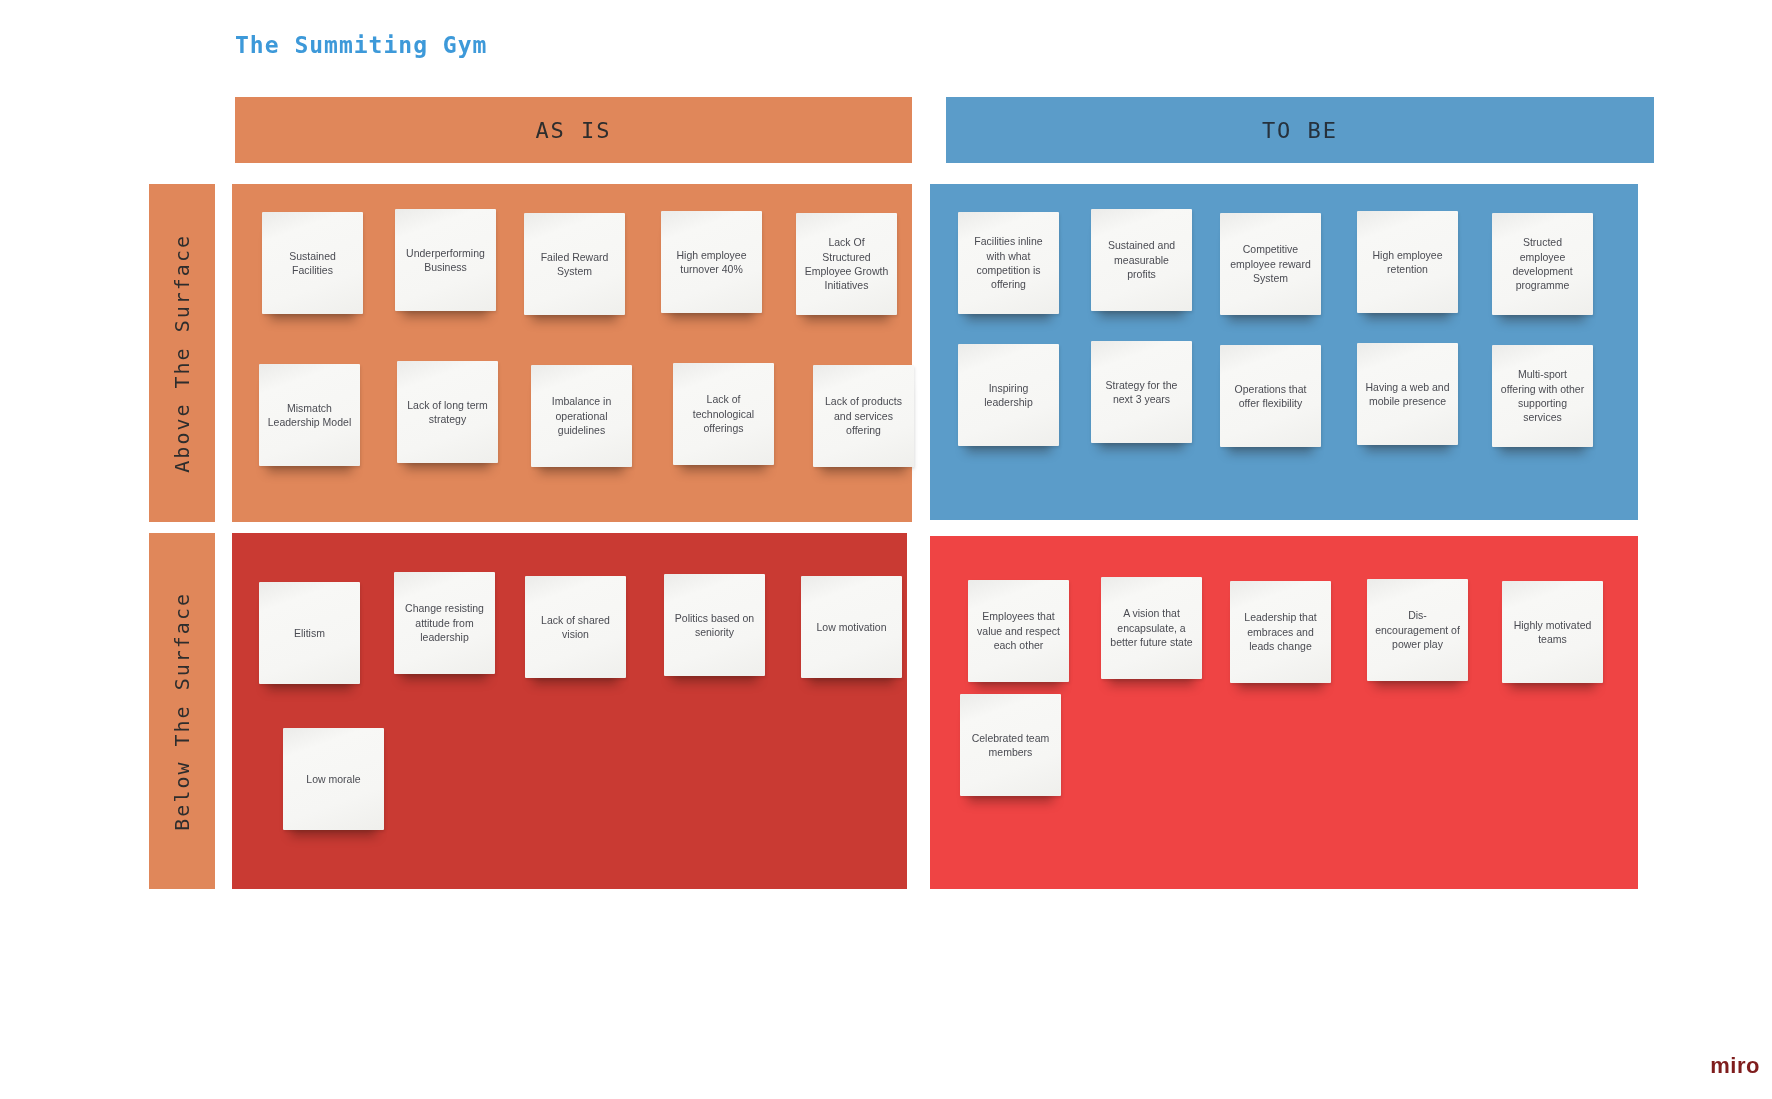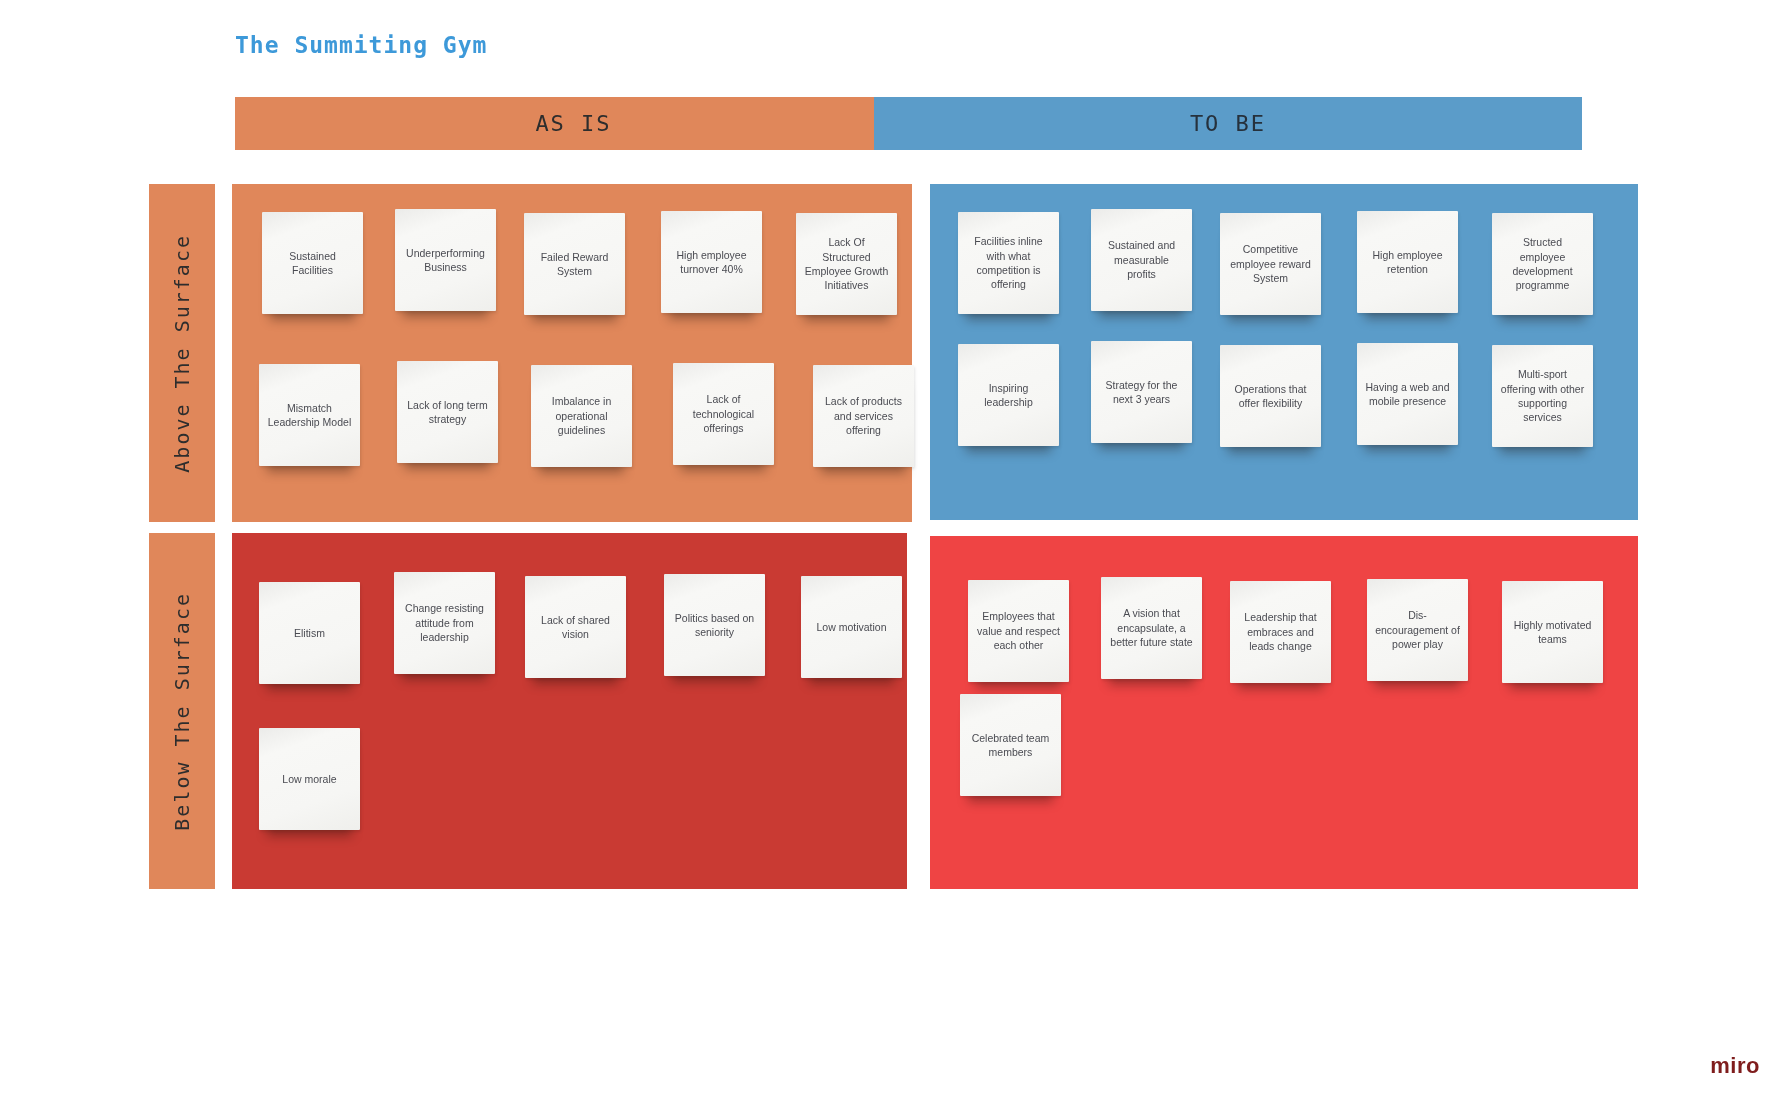--- a/index.html
+++ b/index.html
@@ -8,25 +8,25 @@
     font-family:"Liberation Sans",sans-serif;
   }
   
   .board-title{
     position:absolute;left:235px;top:32px;width:1403px;text-align:left;
     font-family:"DejaVu Sans Mono",monospace;font-weight:bold;font-size:23px;
     letter-spacing:1px;color:#3d99d9;
   }
   
   .col-header{
-    position:absolute;top:97px;height:53px;display:flex;align-items:center;justify-content:center;
+    position:absolute;top:97px;height:66px;display:flex;align-items:center;justify-content:center;
     font-family:"DejaVu Sans Mono",monospace;font-size:22px;letter-spacing:2px;color:#2d2d2d;
   }
   .col-header.as-is{left:235px;width:677px;background:#e0875a;}
-  .col-header.to-be{left:874px;width:708px;background:#5b9cc9;color:#26313c;}
+  .col-header.to-be{left:946px;width:708px;background:#5b9cc9;color:#26313c;}
   
   .row-label{
     position:absolute;left:149px;width:66px;background:#e0875a;
     display:flex;align-items:center;justify-content:center;
   }
   .row-label.above{top:184px;height:338px;}
   .row-label.below{top:533px;height:356px;}
   .row-label span{
     transform:rotate(180deg);writing-mode:vertical-rl;
     font-family:"DejaVu Sans Mono",monospace;font-size:20px;letter-spacing:2px;color:#2d2d2d;
@@ -38,21 +38,21 @@
   .q-to-be-above{left:930px;top:184px;width:708px;height:336px;background:#5b9cc9;}
   .q-as-is-below{left:232px;top:533px;width:675px;height:356px;background:#c93a33;}
   .q-to-be-below{left:930px;top:536px;width:708px;height:353px;background:#ef4444;}
   
   .note-row{position:absolute;left:0;right:0;display:flex;gap:32px;padding-left:30px;}
   .q-as-is-above .row-0{top:28px;}
   .q-as-is-above .row-1{top:180px;padding-left:27px;gap:37px;}
   .q-to-be-above .row-0{top:28px;padding-left:28px;}
   .q-to-be-above .row-1{top:160px;padding-left:28px;}
   .q-as-is-below .row-0{top:42px;padding-left:27px;gap:34px;}
-  .q-as-is-below .row-1{top:195px;padding-left:27px;}
+  .q-as-is-below .row-1{top:195px;padding-left:27px;margin-left:24px;}
   .q-to-be-below .row-0{top:44px;padding-left:38px;}
   .q-to-be-below .row-1{top:158px;}
   
   .note{
     width:101px;height:102px;flex:0 0 auto;box-sizing:border-box;
     background:linear-gradient(160deg,#ebebe9 0%,#f8f8f6 22%,#f6f6f4 68%,#efefec 100%);
     box-shadow:0 14px 10px -8px rgba(30,15,8,0.35), 1px 2px 3px rgba(0,0,0,0.10);
     display:flex;align-items:center;justify-content:center;
     padding:8px;border-radius:1px;
   }

